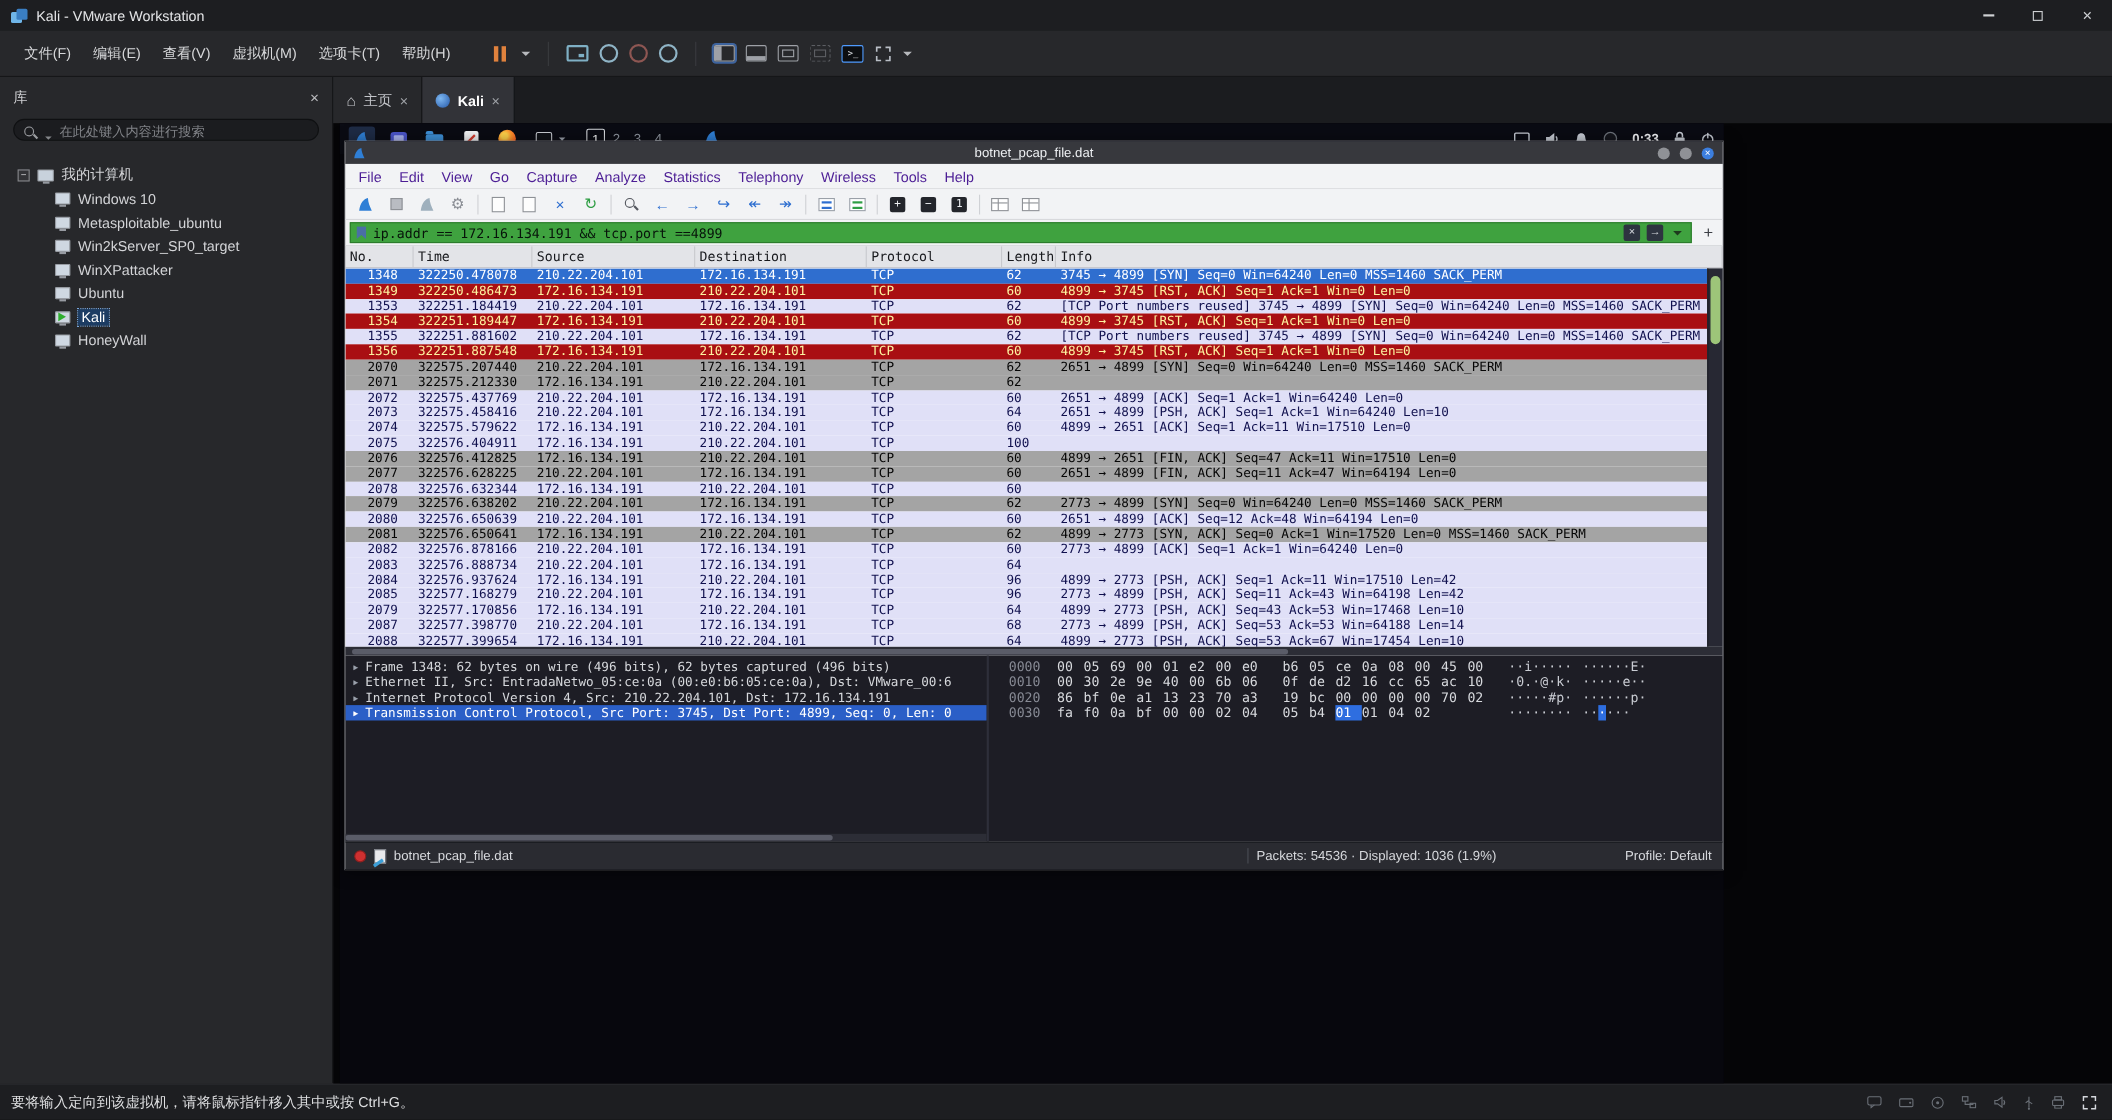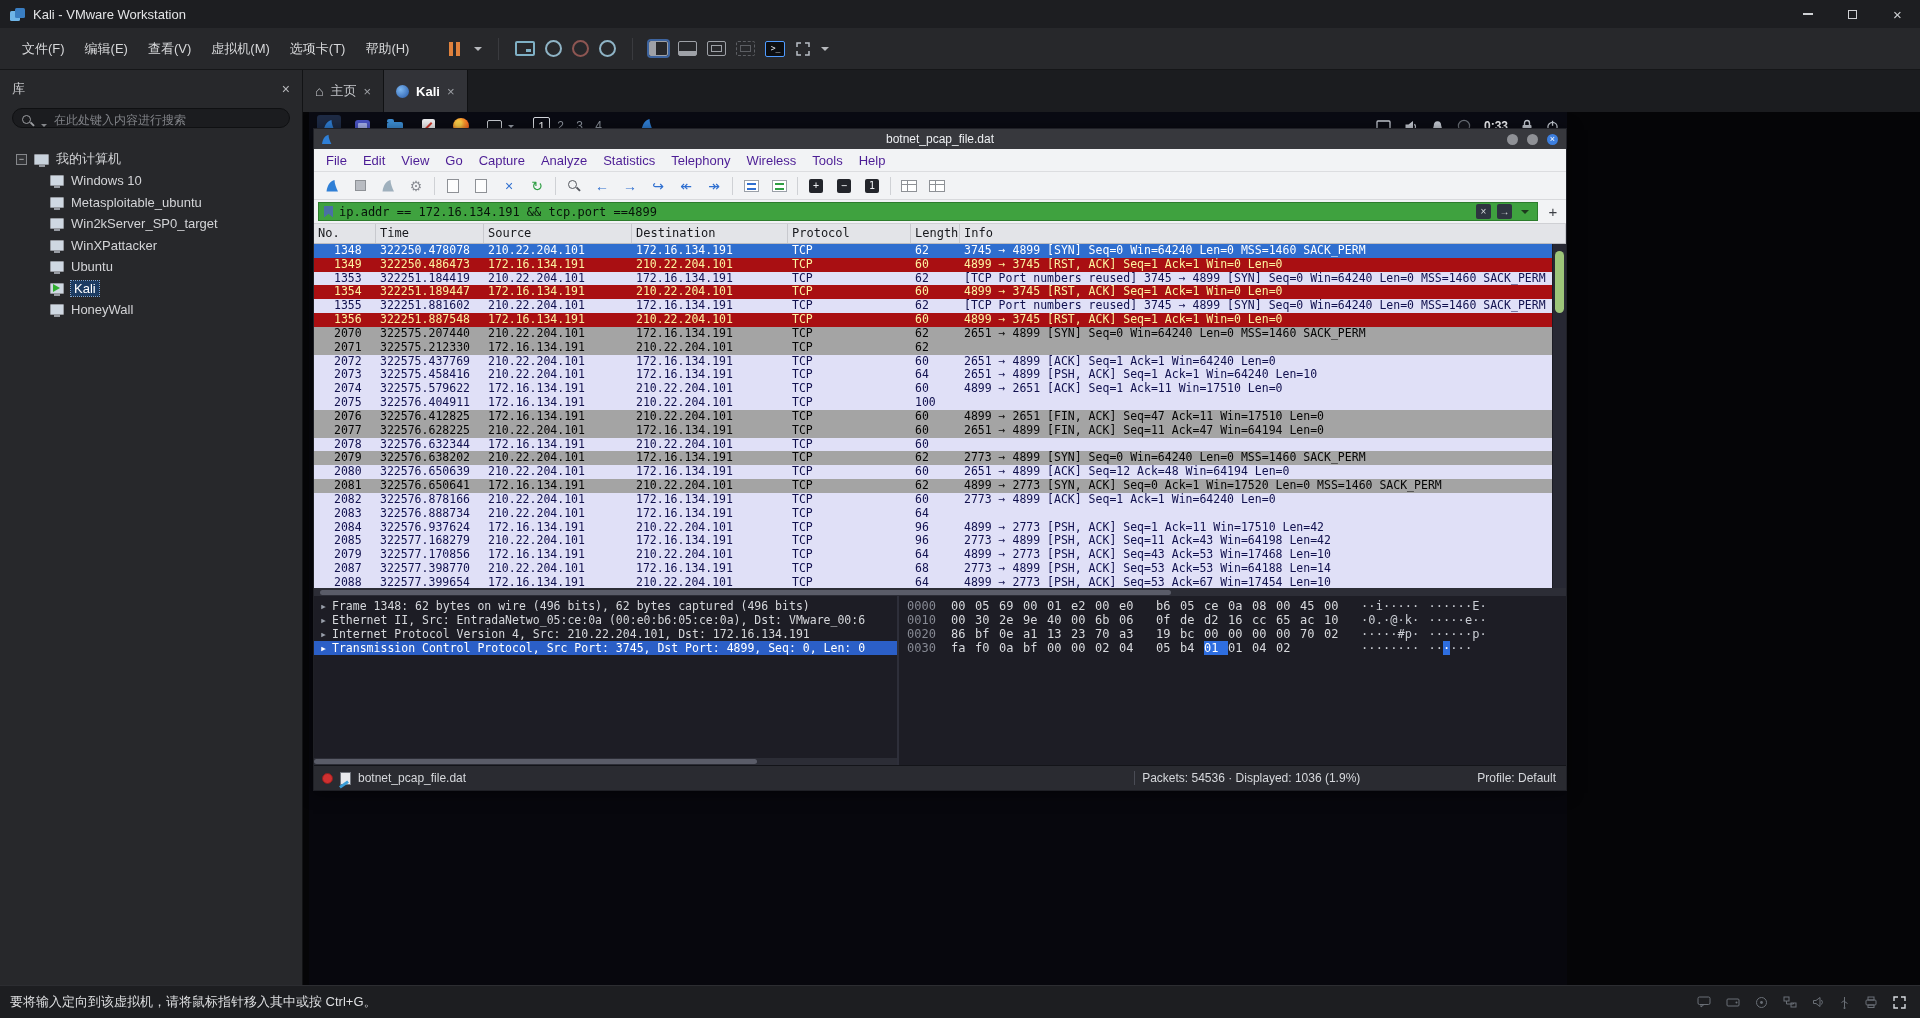--- a/index.html
+++ b/index.html
@@ -153,21 +153,21 @@
 
 .panes{flex:0 0 169px;display:flex;background:#1d1d25;min-height:0}
 .detail-pane{flex:0 0 583px;position:relative;padding-top:3px;overflow:hidden}
 .det-line{height:14px;line-height:14px;display:flex;white-space:nowrap;font-family:"DejaVu Sans Mono",monospace;font-size:11.5px;color:#d6d8dc;padding-left:6px;overflow:hidden}
 .det-arrow{width:12px;flex:0 0 12px;color:#9aa0ab}
 .det-line.dsel{background:#2b5fc7;color:#fff}
 .det-line.dsel .det-arrow{color:#fff}
 .dscroll{position:absolute;left:0;right:0;bottom:0;height:7px;background:#2c2d36}
 .dthumb{position:absolute;left:0;top:1px;height:5px;width:76%;background:#5a5c68;border-radius:3px}
 .pane-split{flex:0 0 2px;background:#2e2f3a}
-.hex-pane{flex:1;padding:3px 0 0 8px;font-family:"DejaVu Sans Mono",monospace;font-size:12px;overflow:hidden}
+.hex-pane{flex:1;padding:3px 0 0 18px;font-family:"DejaVu Sans Mono",monospace;font-size:12px;overflow:hidden}
 .hex-row{height:14px;line-height:14px;white-space:nowrap}
 .hex-off{display:inline-block;width:44px;color:#878a94}
 .hex-bytes{display:inline-block;width:400px;color:#d8dade}
 .hx{display:inline-block;width:24px}
 .hx.gap{margin-left:13px}
 .hex-ascii{display:inline-block;color:#c9ccd3;margin-left:10px}
 .ax{display:inline-block;width:7.3px;text-align:center}
 .ax.gap{margin-left:9px}
 .hl{background:#2e6ee0;color:#fff}
 

